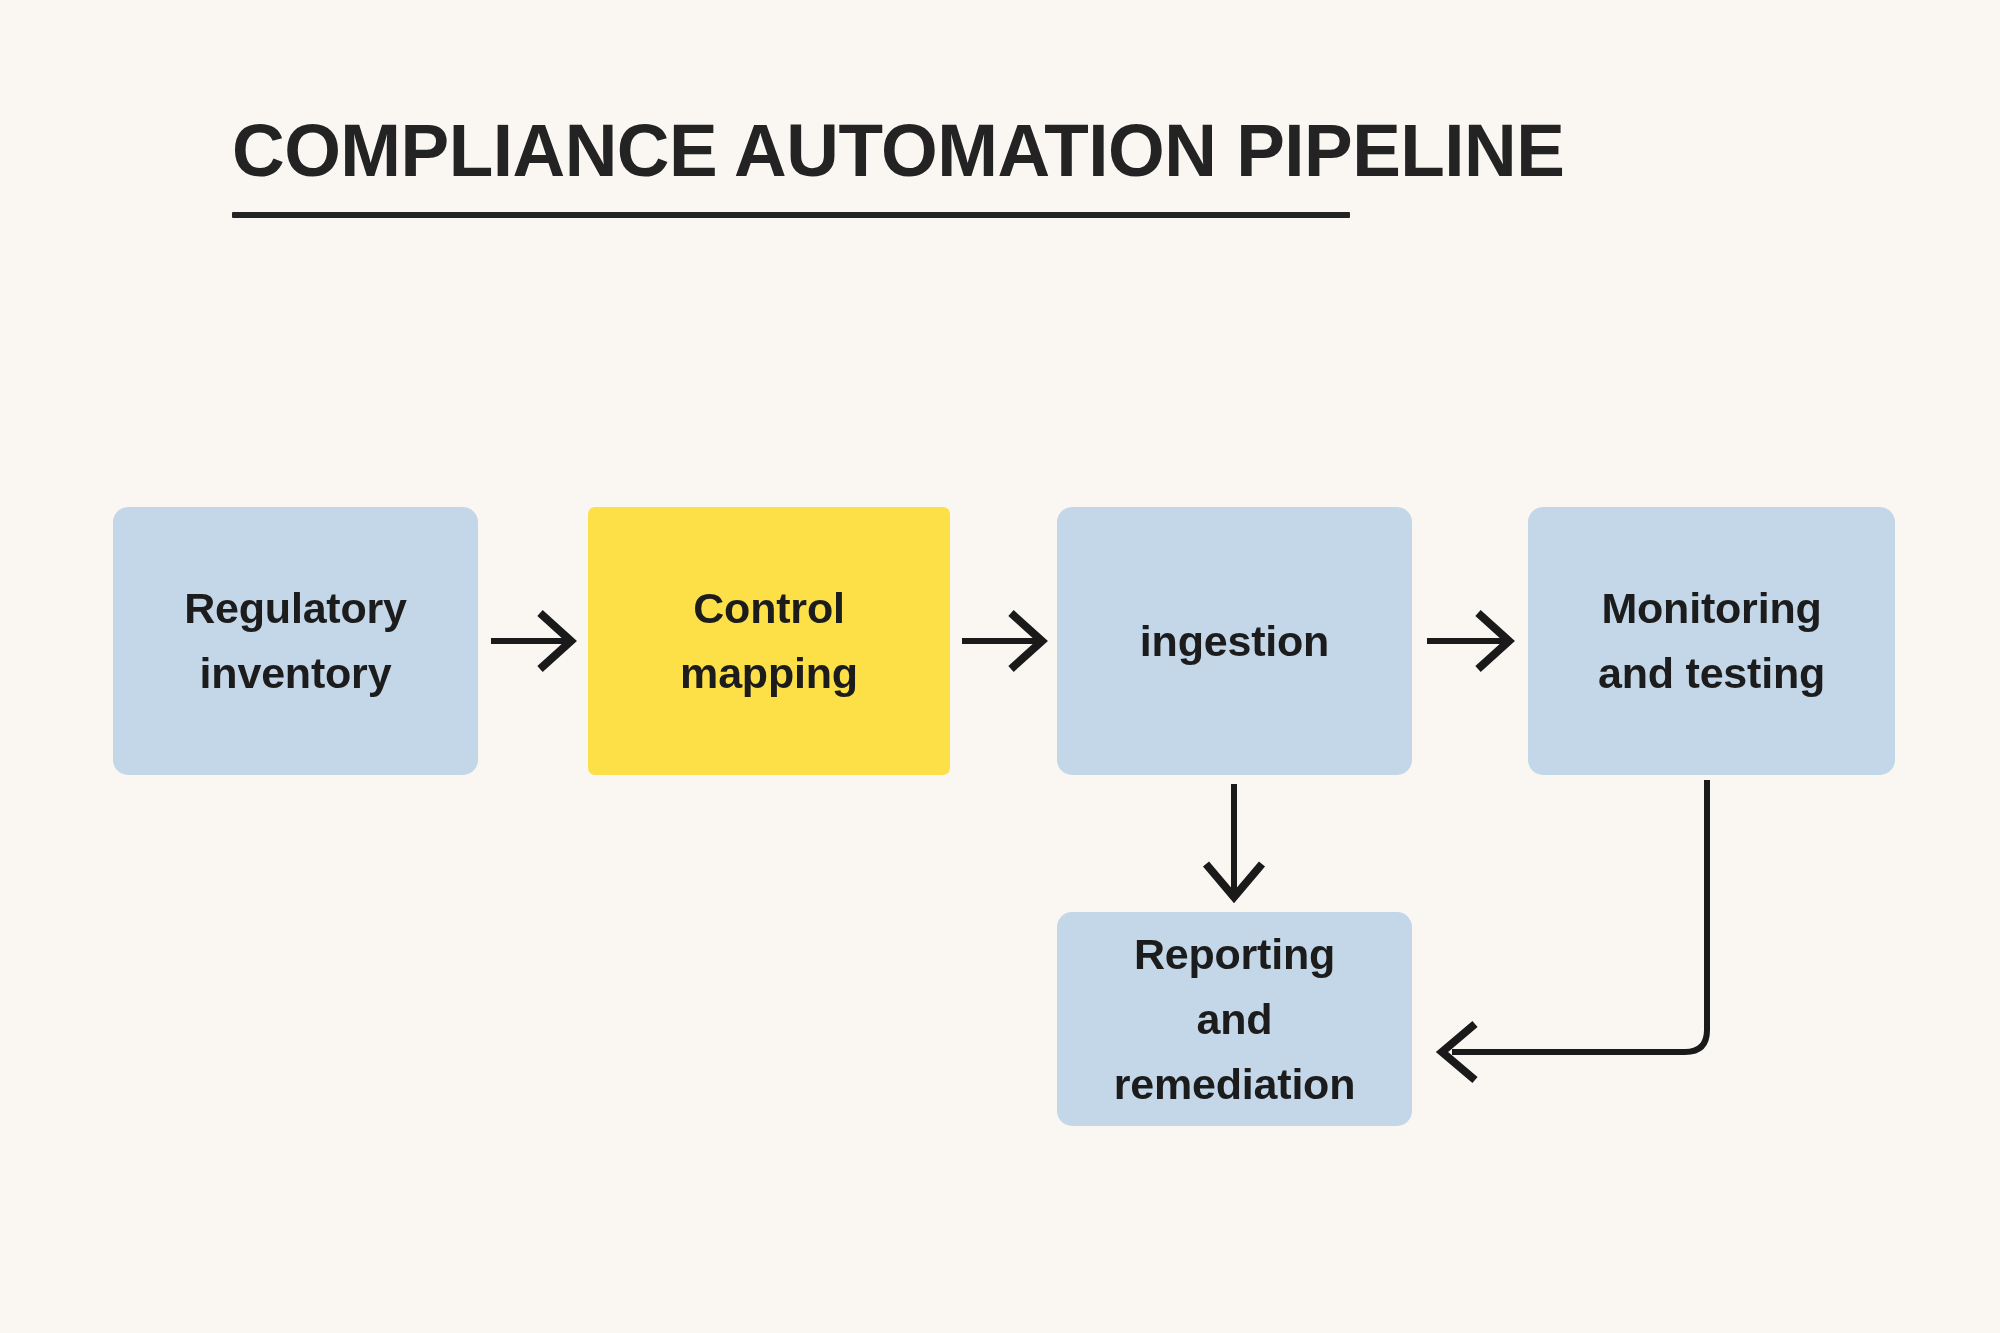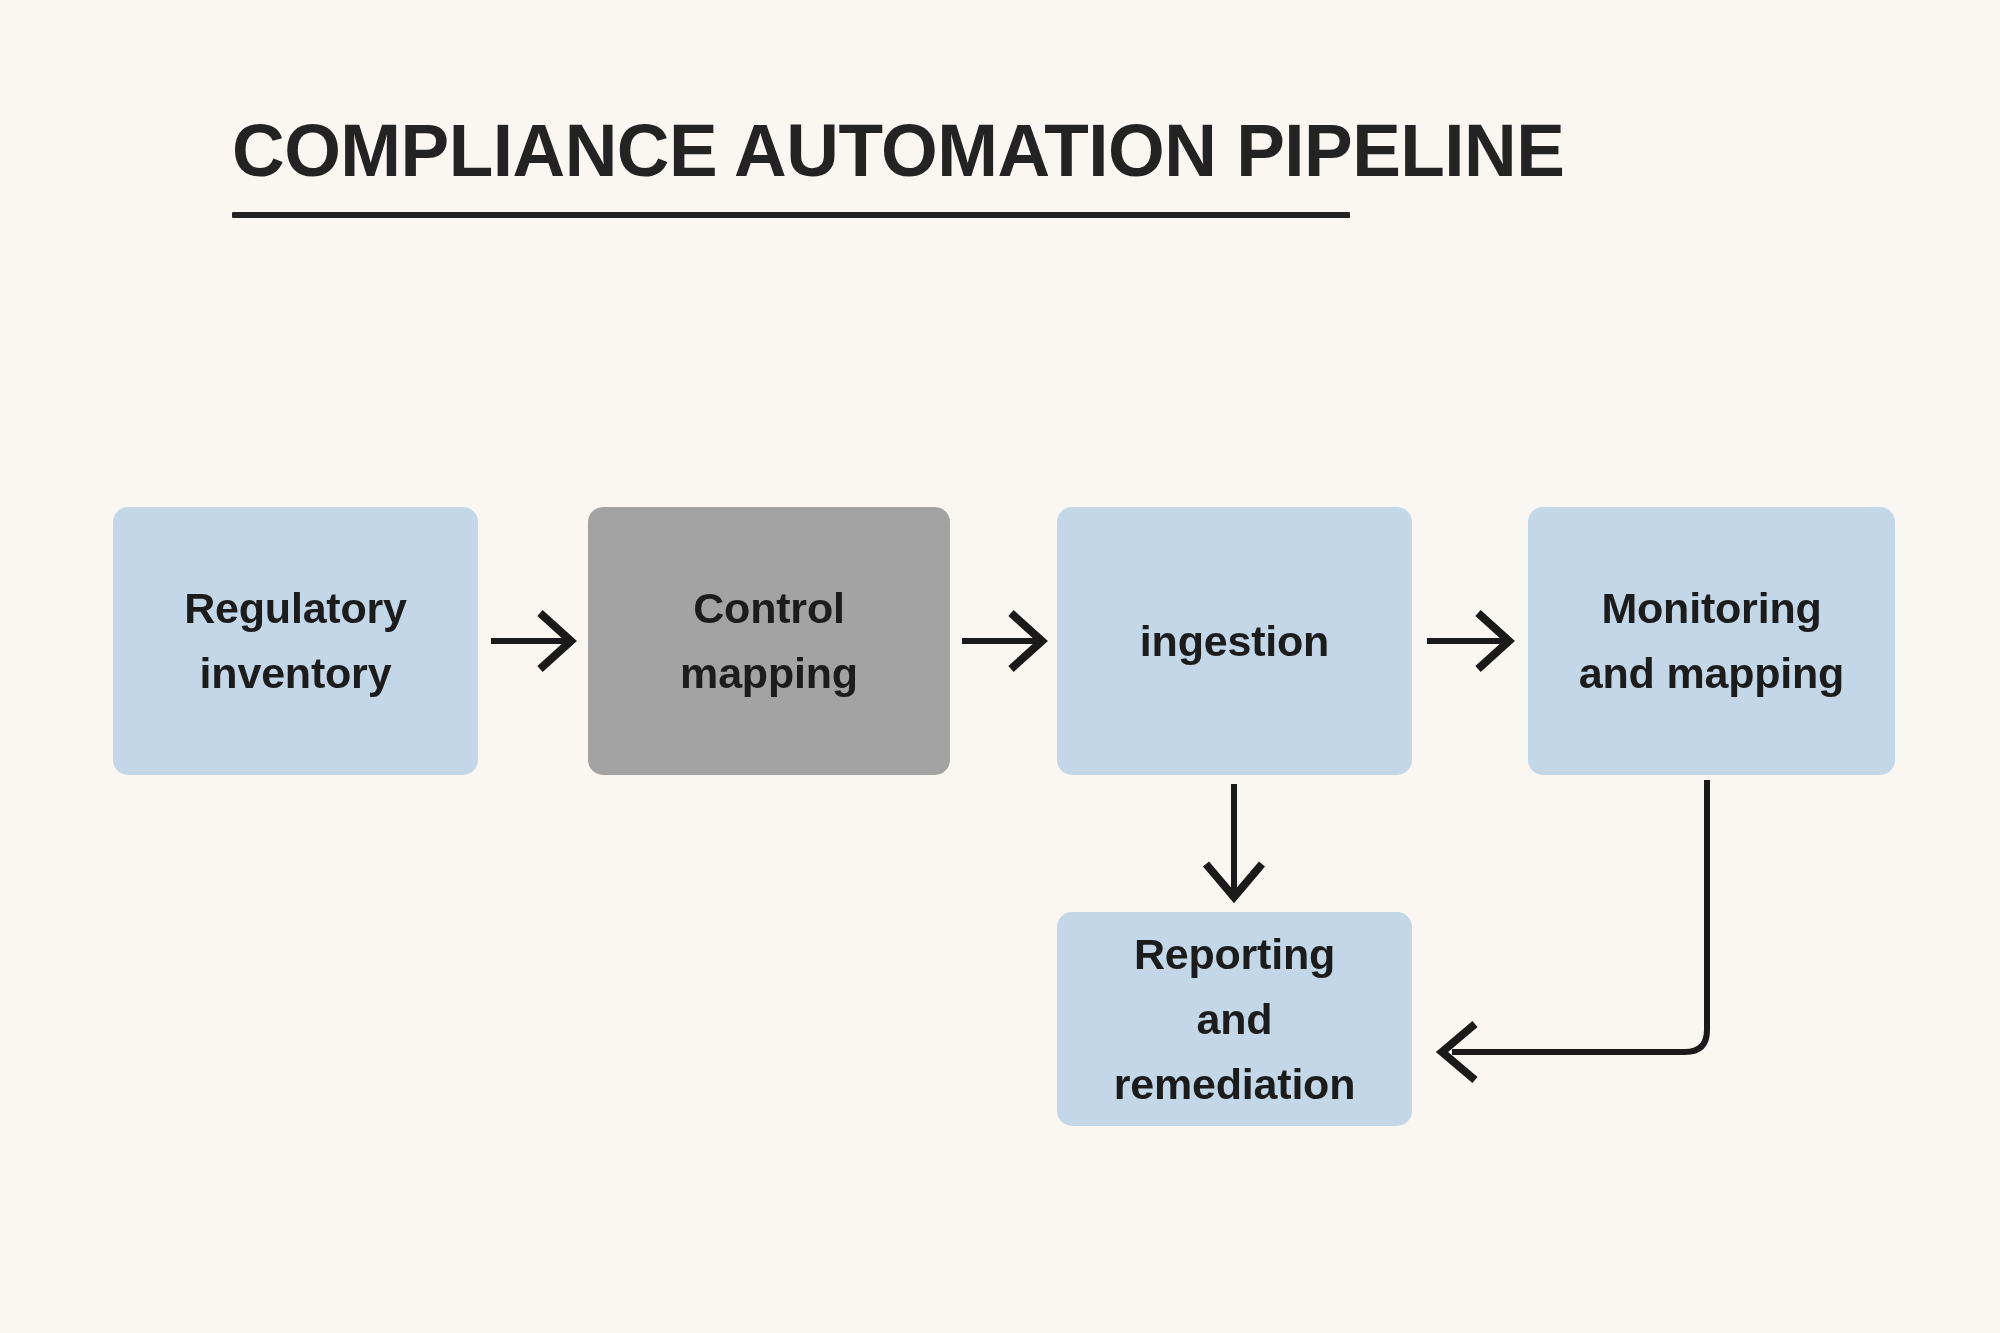--- a/index.html
+++ b/index.html
@@ -136,37 +136,37 @@
     </g>
   </svg>
 
   <div class="node" id="node-regulatory-inventory" style="background: rgb(195, 215, 232);">
     <div class="node-label" style="color: rgb(28, 28, 28);">
       <div>Regulatory</div>
       <div>inventory</div>
     </div>
   </div>
 
-  <div class="node" id="node-control-mapping" style="background: #a3a3a3;">
+  <div class="node" id="node-control-mapping" style="background: #fde047; border-radius: 7px;">
     <div class="node-label" style="color: rgb(28, 28, 28);">
       <div>Control</div>
       <div>mapping</div>
     </div>
   </div>
 
   <div class="node" id="node-data-ingestion" style="background: rgb(195, 215, 232);">
     <div class="node-label" style="color: rgb(28, 28, 28);">
       <div>ingestion</div>
     </div>
   </div>
 
   <div class="node" id="node-monitoring-testing" style="background: rgb(195, 215, 232);">
     <div class="node-label" style="color: rgb(28, 28, 28);">
       <div>Monitoring</div>
-      <div>and mapping</div>
+      <div>and testing</div>
     </div>
   </div>
 
   <div class="node" id="node-reporting-remediation" style="background: rgb(195, 215, 232);">
     <div class="node-label" style="color: rgb(28, 28, 28);">
       <div>Reporting</div>
       <div>and</div>
       <div>remediation</div>
     </div>
   </div>

